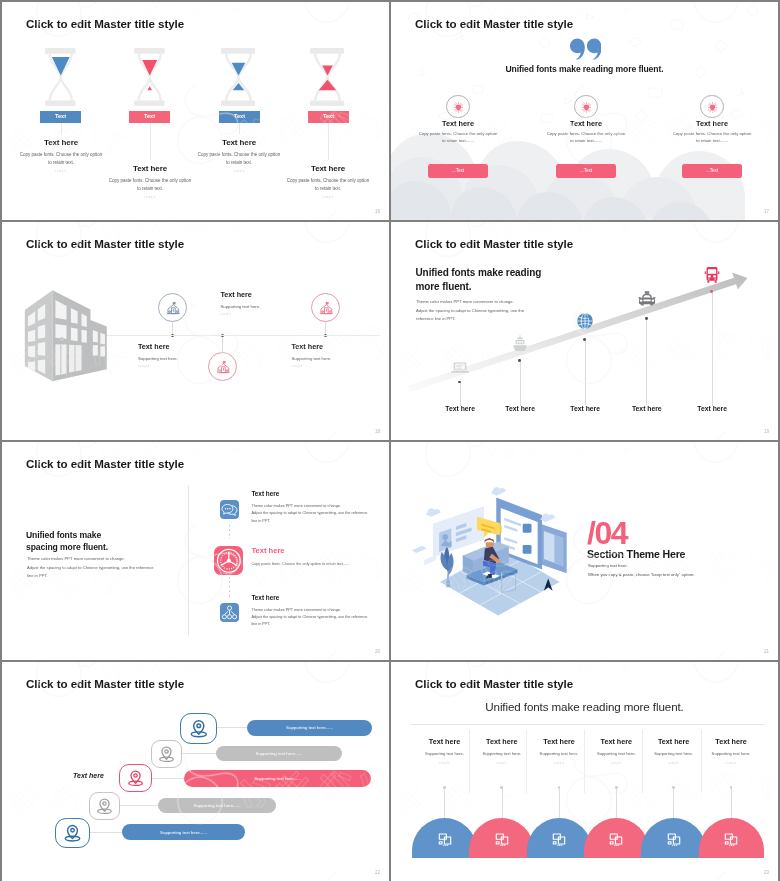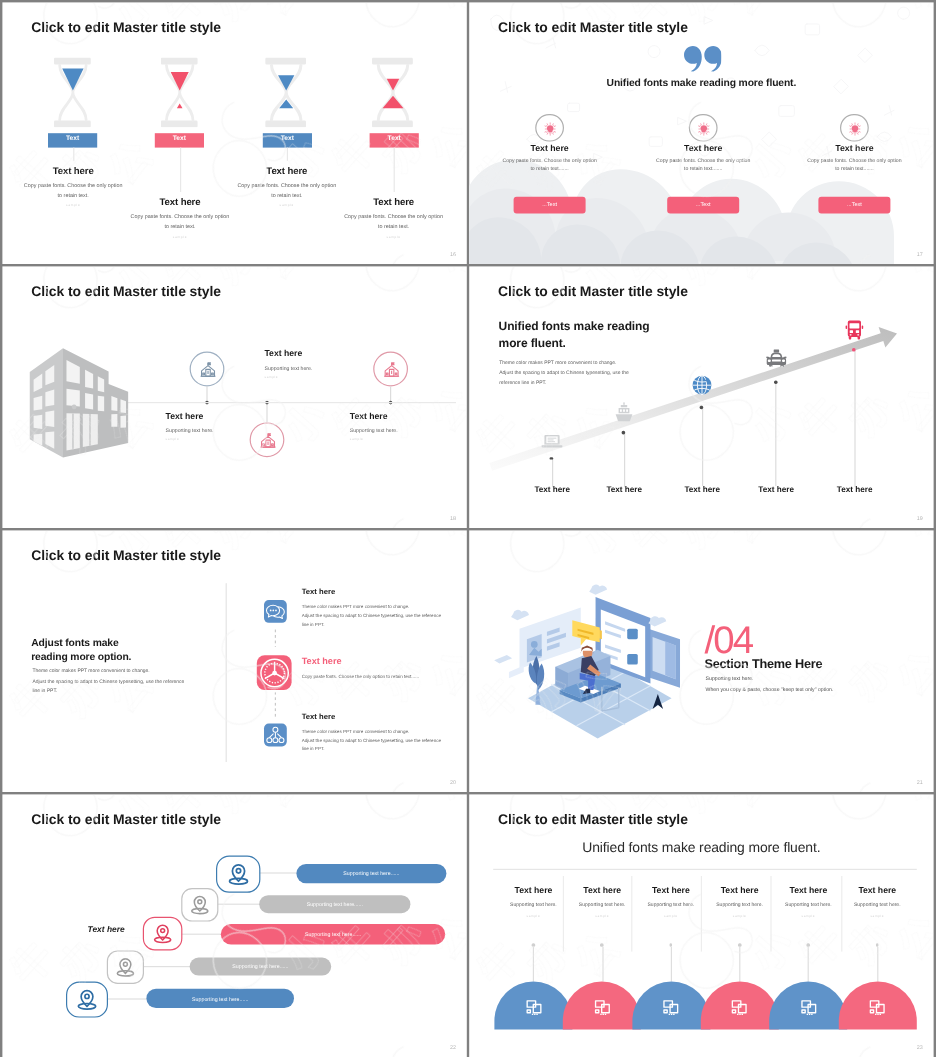--- a/index.html
+++ b/index.html
@@ -100,21 +100,21 @@
   .s5-hh.pinktx{color:#f4607a;font-size:7.6px;}
   .s5-bb{font-size:3.8px;color:#5d5d5d;line-height:1.95;white-space:nowrap;}
   .s5-dots{position:absolute;left:227px;width:0.9px;background-image:
      linear-gradient(#c9c9c9 42%, rgba(255,255,255,0) 0%);
      background-position:left;background-size:1px 4.6px;background-repeat:repeat-y;}
   .d1{top:81.5px;height:15px;} .d2{top:135px;height:22px;}
 
 
   
   .s6-ill{position:absolute;left:12px;top:35px;width:176px;height:143px;}
-  .s6-num{position:absolute;left:196px;top:75px;font-size:32px;font-weight:normal;color:#f4607a;
+  .s6-num{position:absolute;left:196px;top:75px;font-size:32px;font-weight:bold;color:#f4607a;
           letter-spacing:-1.5px;line-height:1;}
   .s6-title{position:absolute;left:196px;top:105.5px;font-size:10.6px;font-weight:bold;color:#1a1a1a;letter-spacing:-0.2px;}
   .s6-b1{position:absolute;left:197px;top:120.5px;font-size:4.3px;color:#4a4a4a;}
   .s6-b2{position:absolute;left:197px;top:129.5px;font-size:4.3px;color:#4a4a4a;}
 
 
   
   .s7-lbl{position:absolute;left:71px;top:110px;font-size:7px;font-weight:bold;font-style:italic;color:#1a1a1a;}
   .s7-row{position:absolute;left:0;top:0;}
   .s7-pin{position:absolute;border-radius:10px;border:1.9px solid #3d7cb0;background:#fff;box-sizing:border-box;}
@@ -646,22 +646,22 @@
   <div class="slide s5">
     <div class="wm">
         <svg>
           <rect x="0" y="0" width="100%" height="100%" fill="url(#wmp)"></rect>
         </svg>
       </div>
     <div class="s-title">Click to edit Master title style</div>
     <div class="pgnum">20</div>
     <div class="s5-vline"></div>
     <div class="s5-h">
-      <div>Adjust fonts make</div>
-      <div>reading more option.</div>
+      <div>Unified fonts make</div>
+      <div>spacing more fluent.</div>
     </div>
     <div class="s5-b">
       <div>Theme color makes PPT more convenient to change.</div>
       <div>Adjust the spacing to adapt to Chinese typesetting, use the reference</div>
       <div>line in PPT.</div>
     </div>
 
     <div class="s5-row r1">
       <div class="s5-ic blue">
         <svg viewBox="0 0 24 24">

